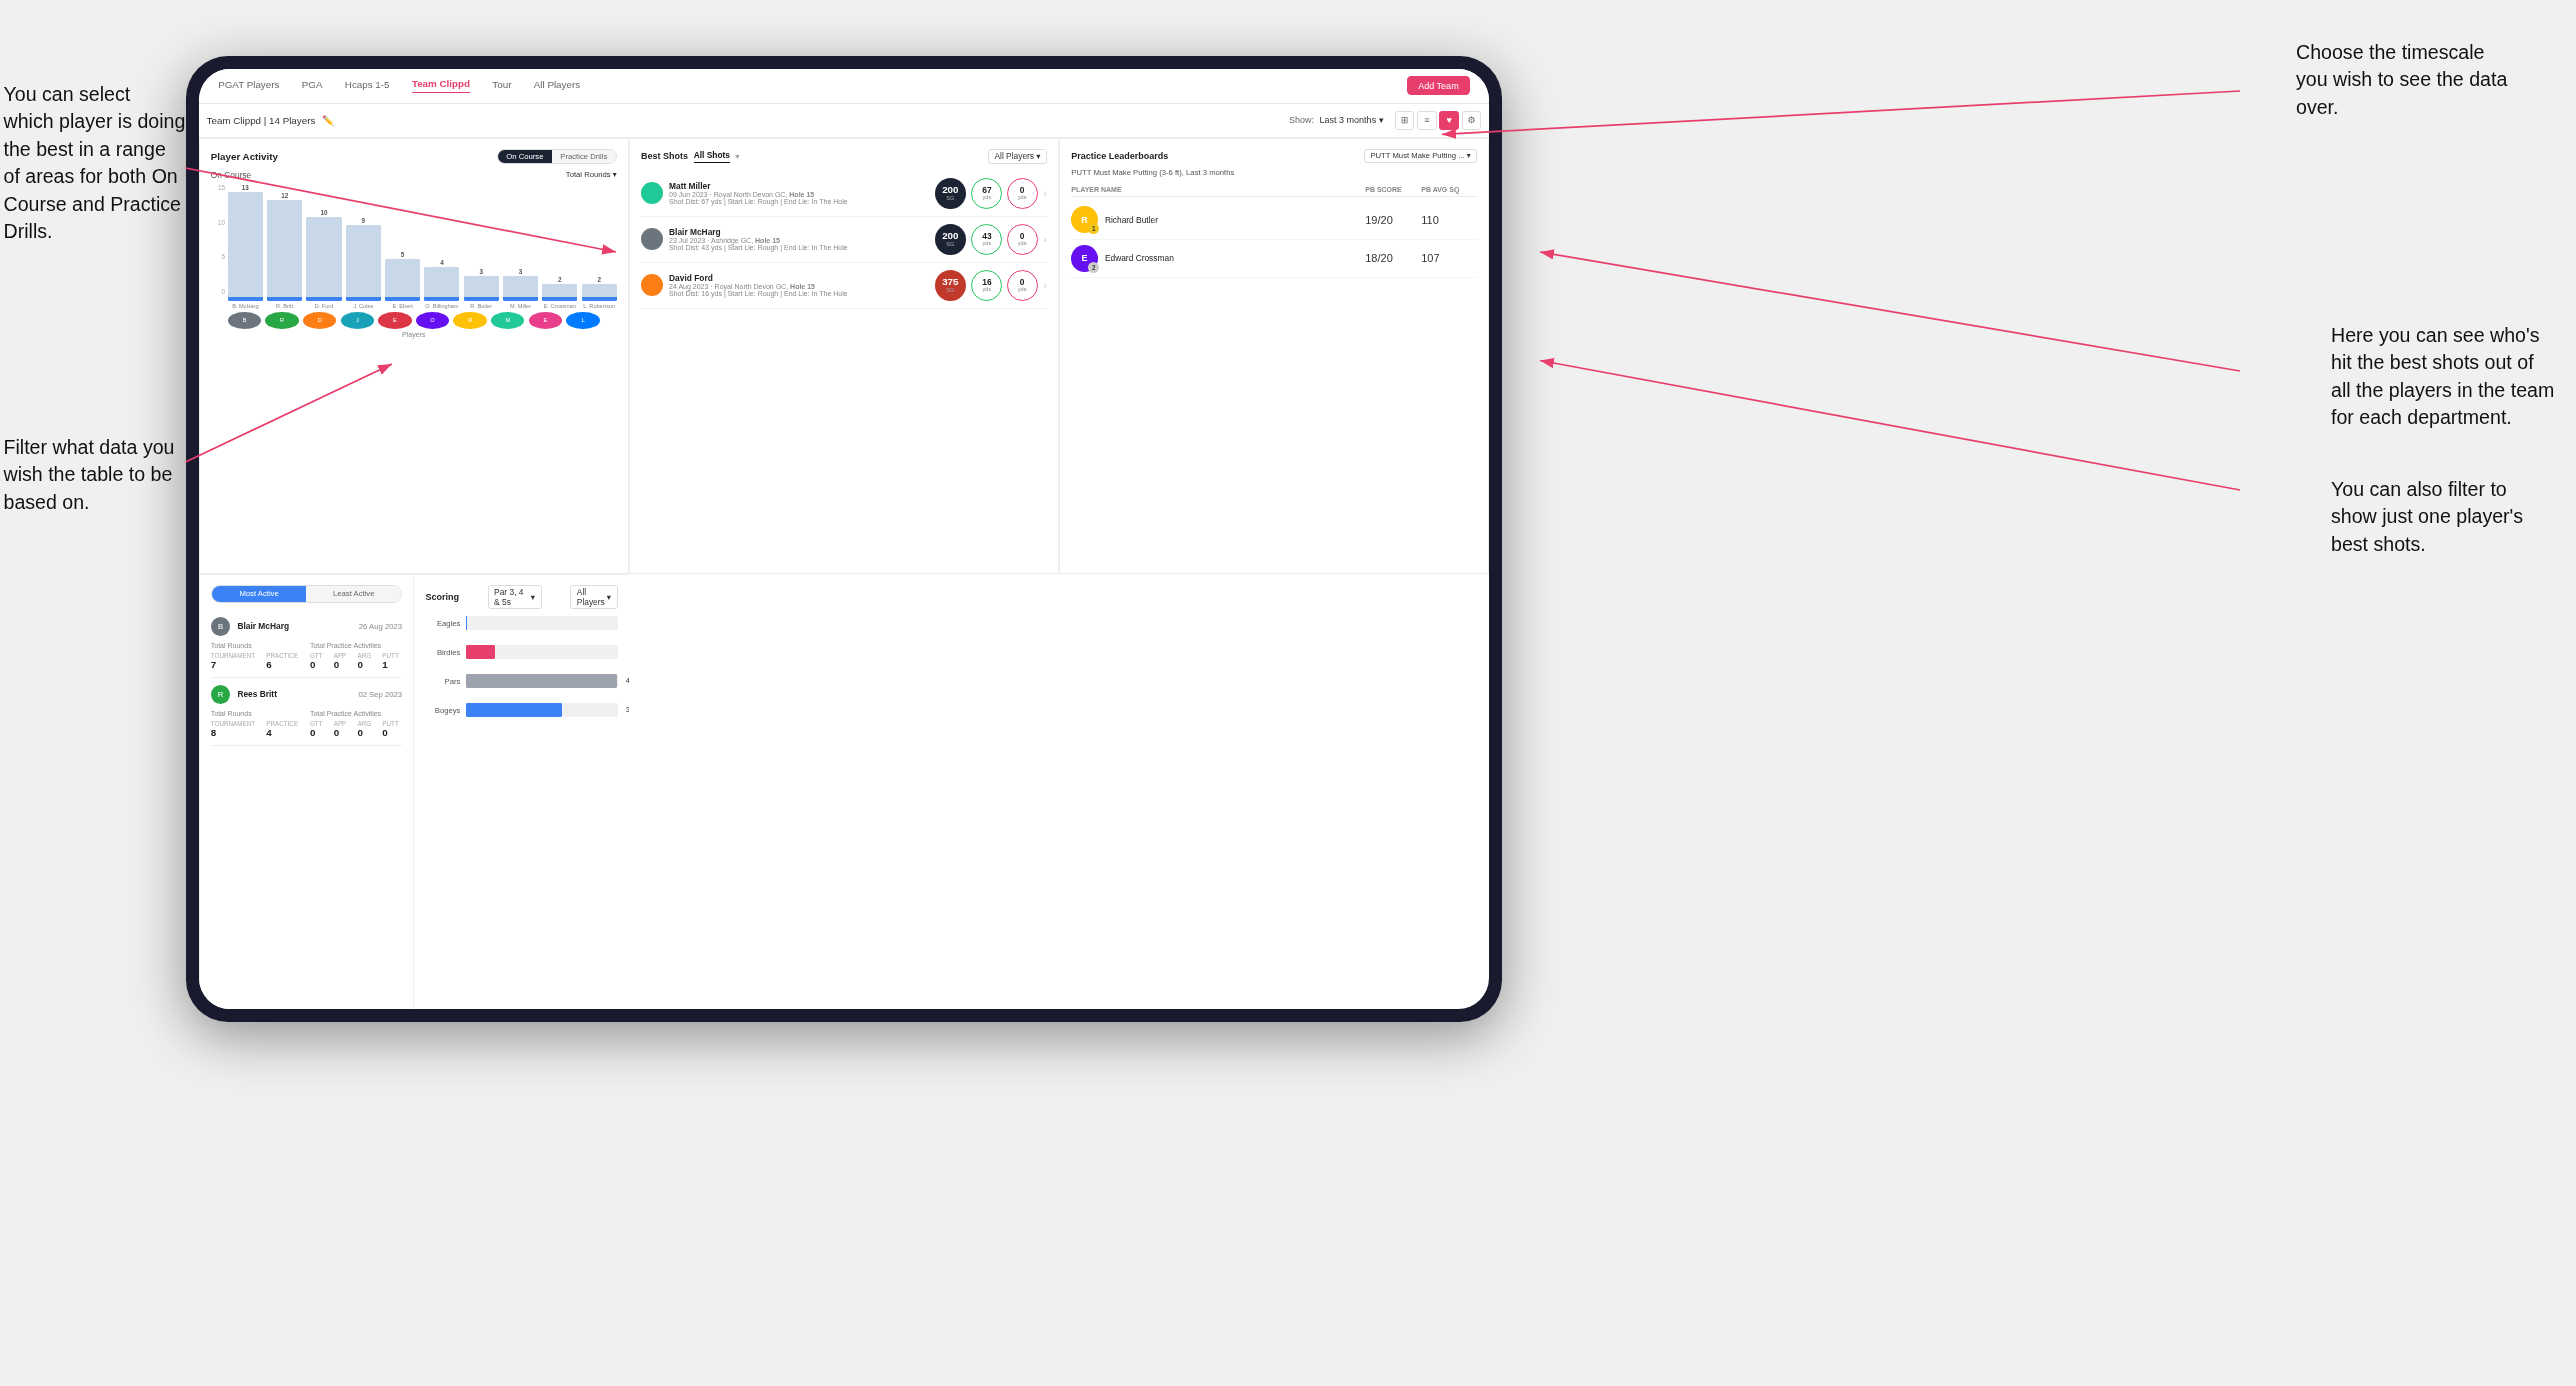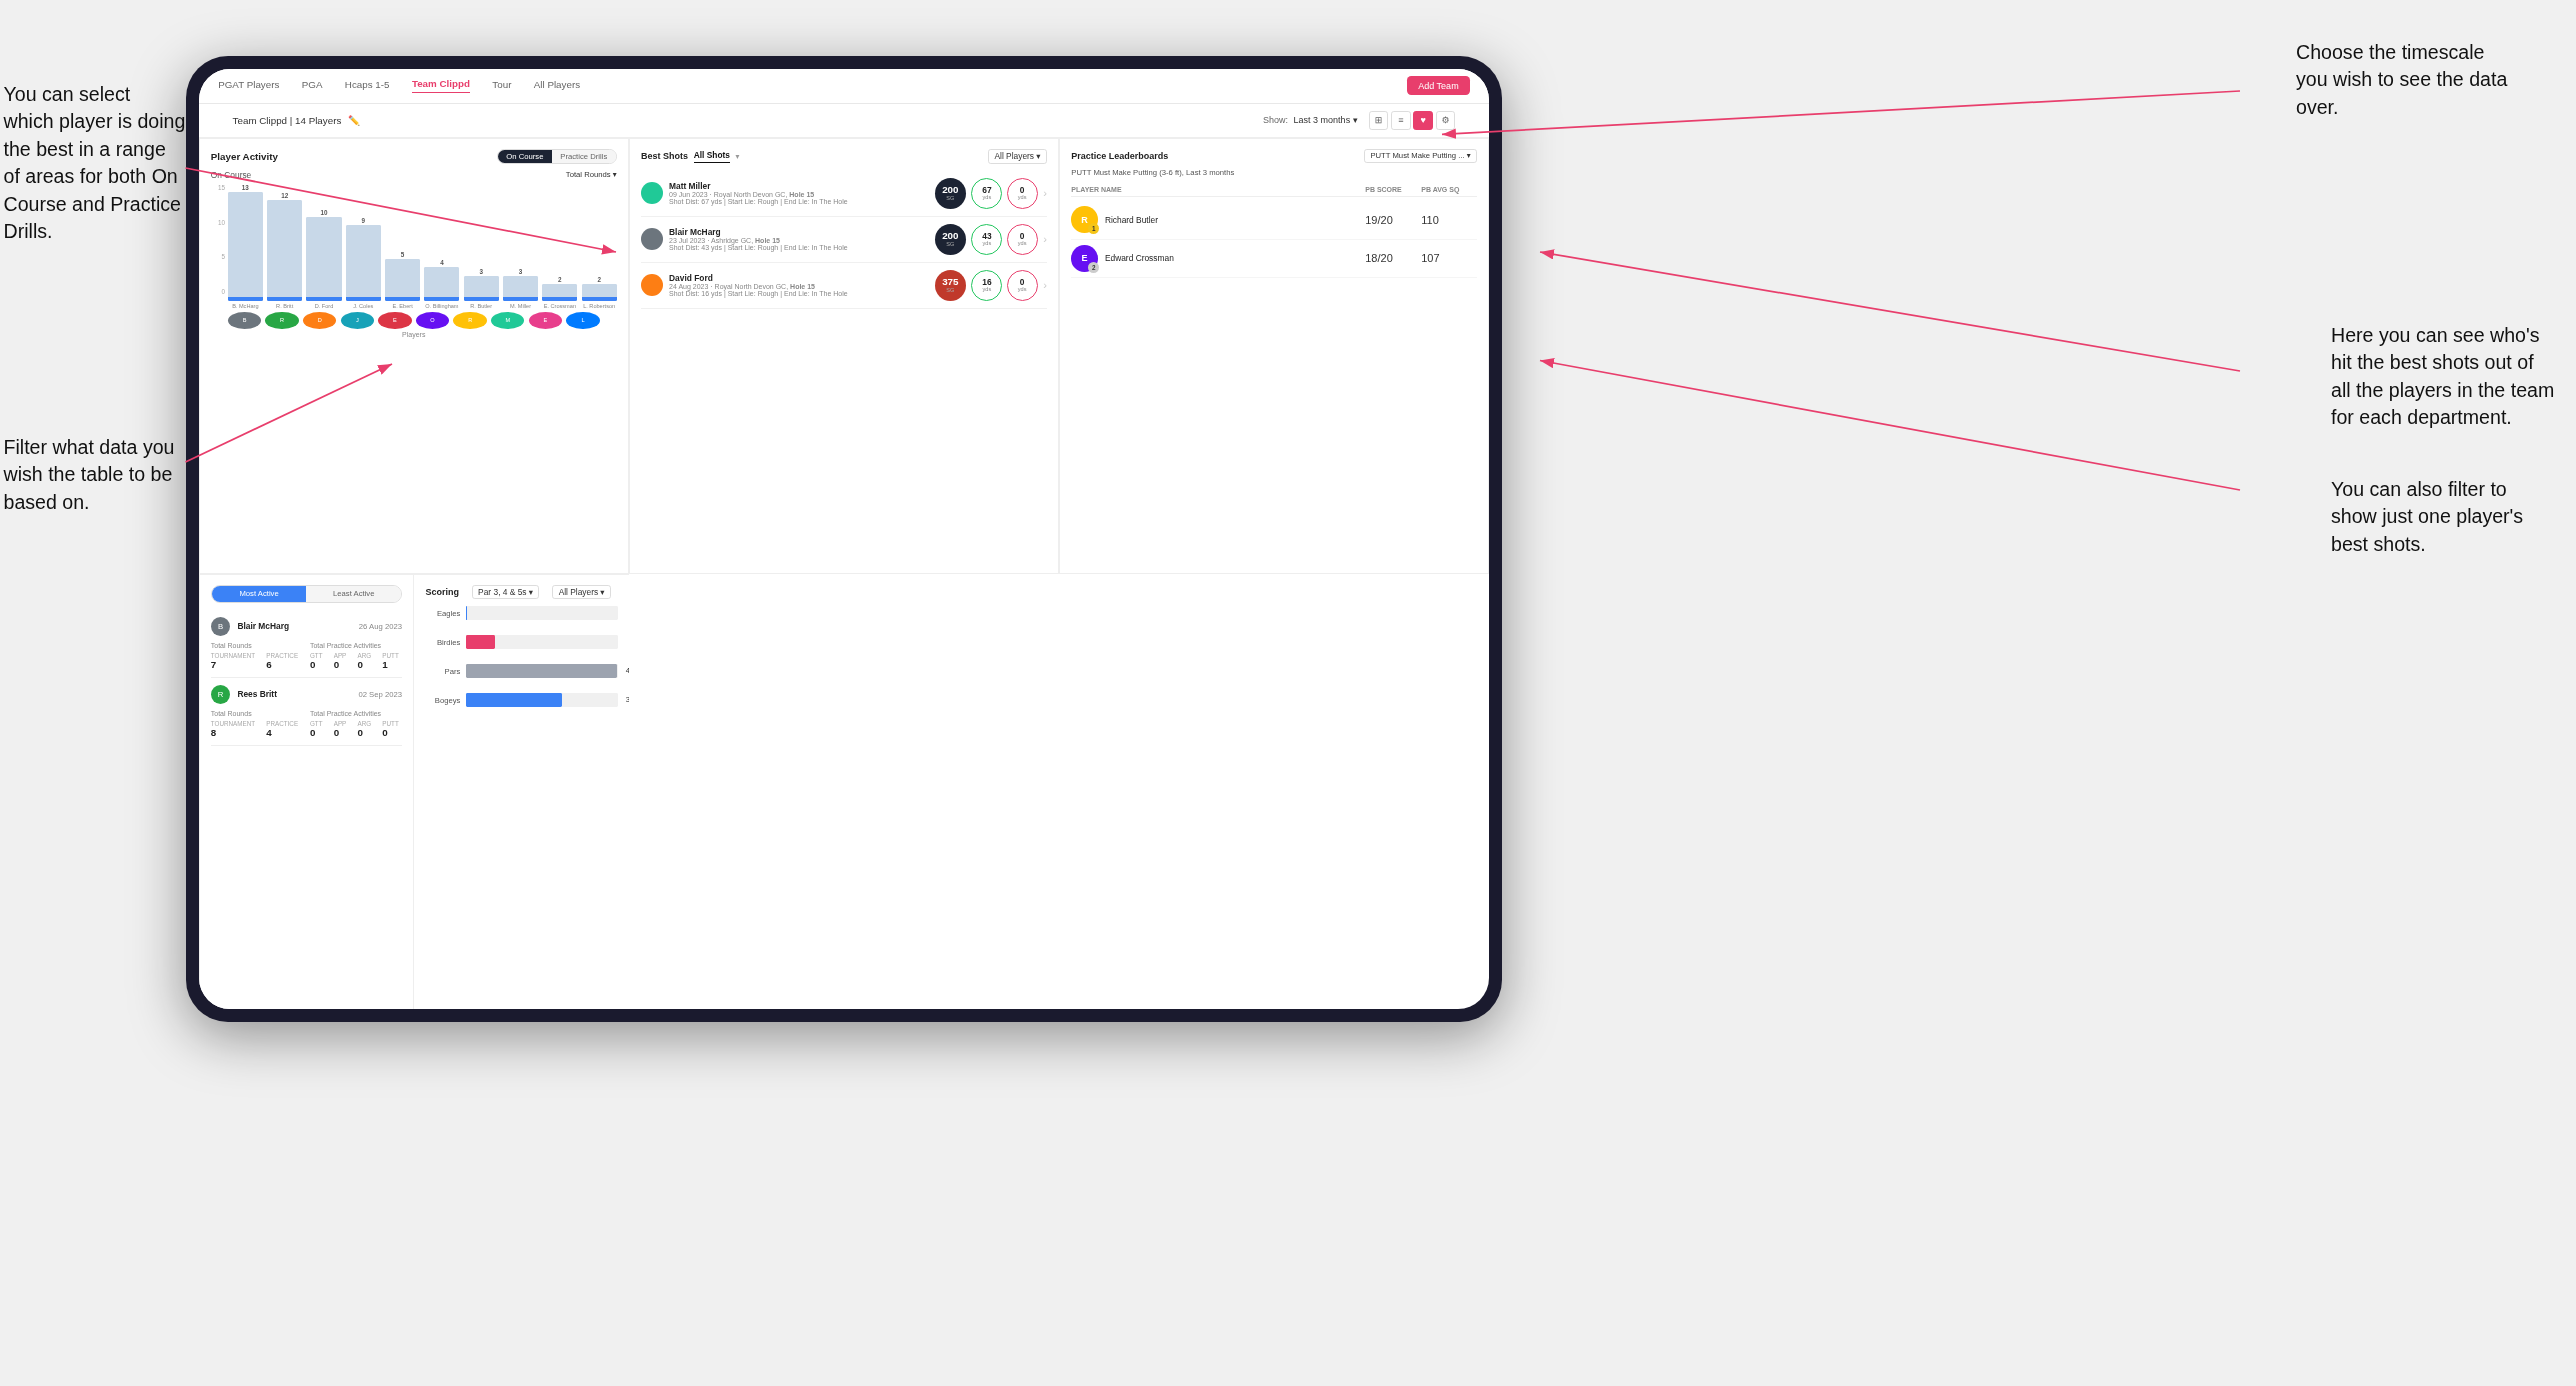--- a/index.html
+++ b/index.html
@@ -121,21 +121,21 @@
       border-radius: 4.2px;
       padding: 4.2px 11.2px;
       font-size: 9px;
       cursor: pointer;
     }
 
     
     .team-header {
       display: flex;
       align-items: center;
-      padding: 7px 34px;
+      padding: 7px 8px;
       background: #fff;
       border-bottom: 0.7px solid #eee;
       flex-shrink: 0;
     }
 
     .team-title {
       font-size: 9.8px;
       color: #333;
       font-weight: 500;
     }
@@ -675,21 +675,21 @@
     .act-stat-value {
       font-size: 9.8px;
       font-weight: 600;
       color: #222;
     }
 
     
     .scoring-panel-header {
       display: flex;
       align-items: center;
-      gap: 7px;
+      gap: 23px;
       margin-bottom: 7px;
     }
 
     .scoring-title {
       font-size: 9px;
       font-weight: 600;
       color: #222;
     }
 
     .scoring-bar-chart {

